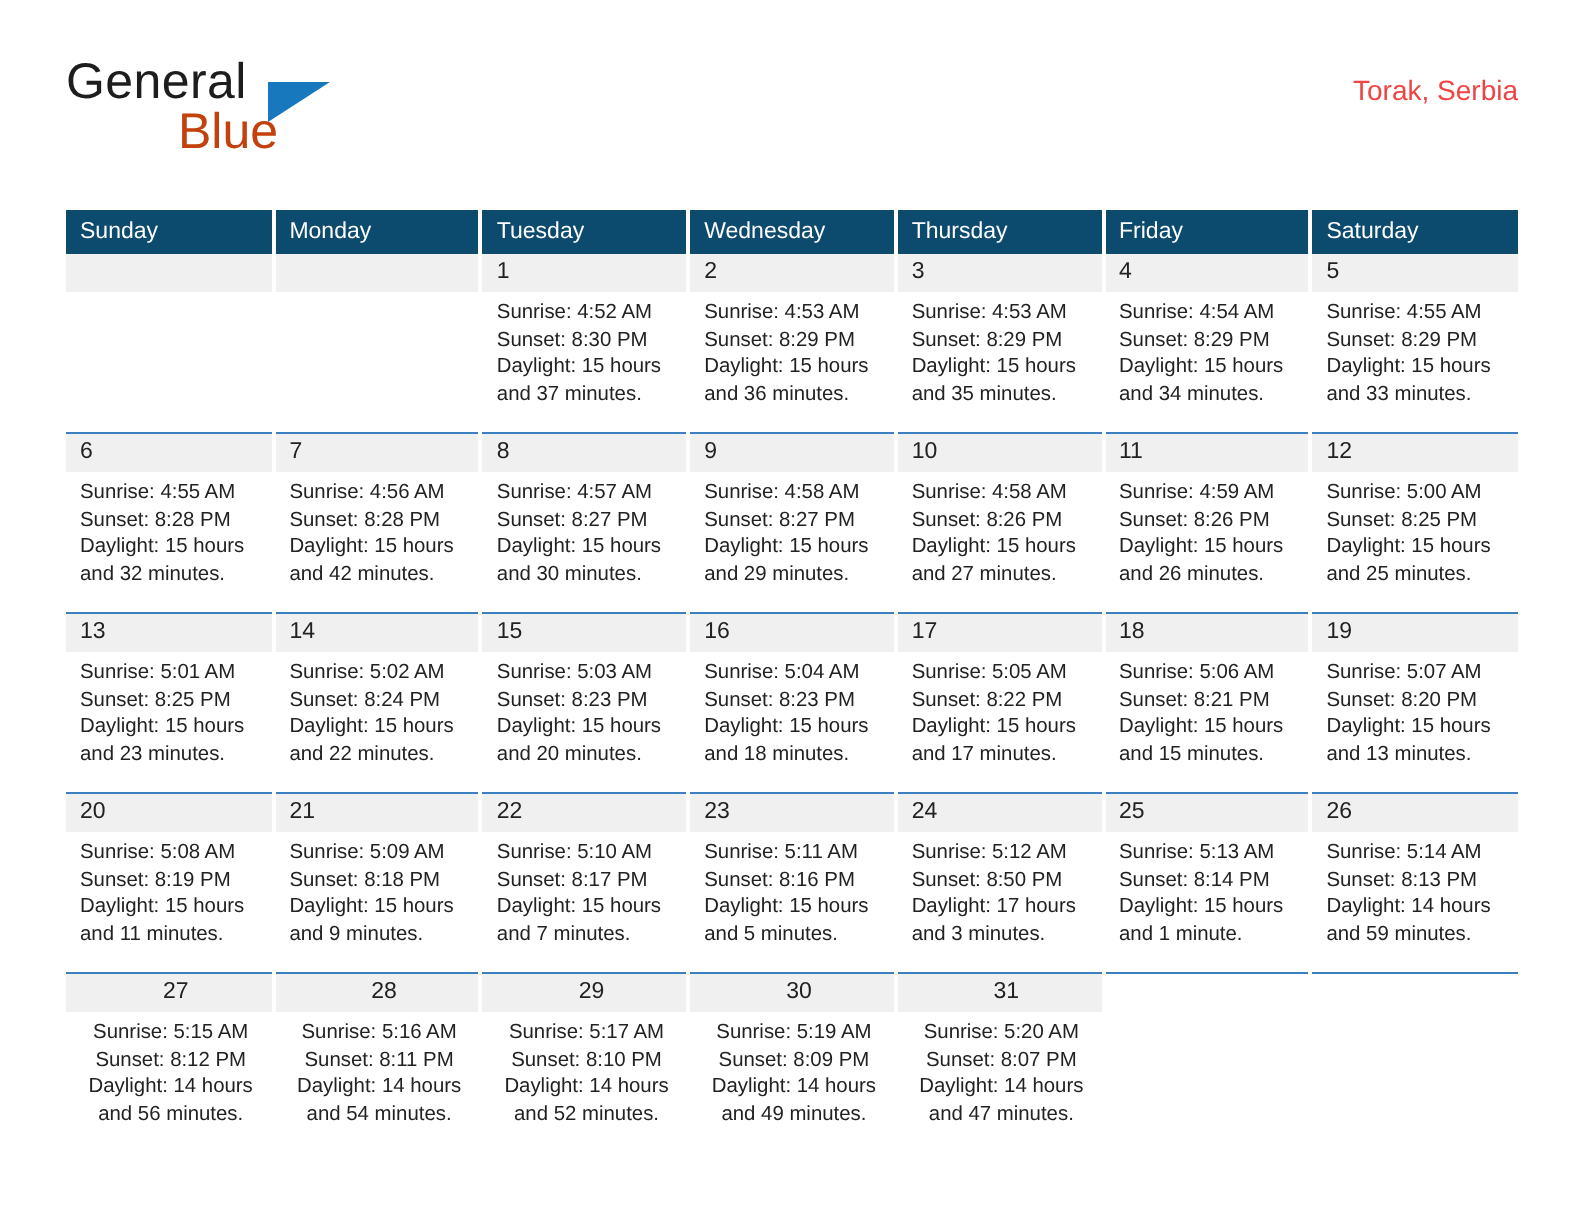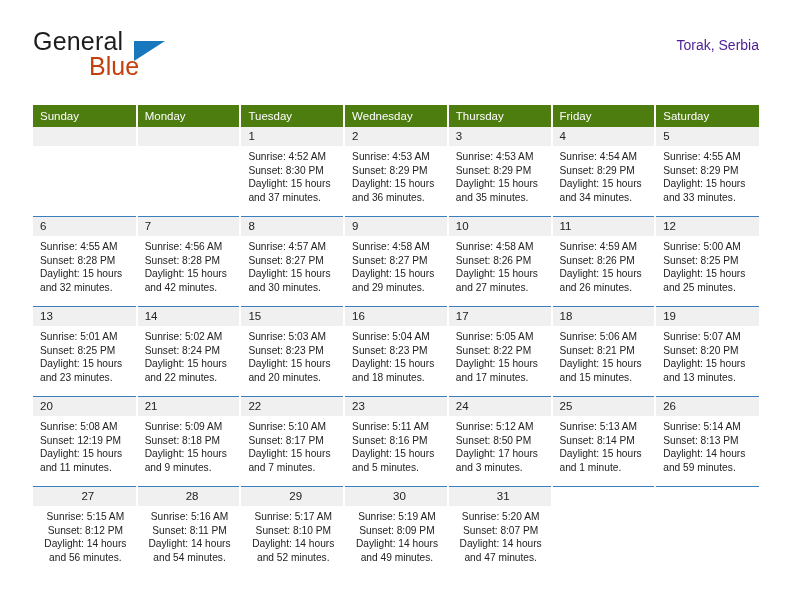--- a/index.html
+++ b/index.html
@@ -70,37 +70,37 @@
     text-align: right;
   }
   .cal-title {
     font-size: 29px;
     color: #1d1d1d;
     line-height: 34px;
     white-space: nowrap;
   }
   .cal-sub {
     font-size: 14px;
-    color: #4c1d95;
+    color: #ef4444;
     line-height: 20px;
     margin-top: 8px;
     white-space: nowrap;
   }
 
   
   .cal {
     position: absolute;
     left: 33px;
     top: 105px;
     width: 726px;
     border-collapse: collapse;
     table-layout: fixed;
   }
   .cal th {
-    background: #4d7c0f;
+    background: #0c4a6e;
     color: #ffffff;
     font-size: 11.5px;
     font-weight: normal;
     text-align: left;
     padding: 5px 0 5px 7px;
     height: 12px;
     border-right: 2px solid #ffffff;
   }
   .cal th:last-child { border-right: none; }
 
@@ -330,21 +330,21 @@
               <div>Sunset: 8:20 PM</div>
               <div class="dl">Daylight: 15 hours and 13 minutes.</div>
             </div>
           </td>
         </tr>
         <tr class="week">
           <td>
             <div class="daynum">20</div>
             <div class="info">
               <div>Sunrise: 5:08 AM</div>
-              <div>Sunset: 12:19 PM</div>
+              <div>Sunset: 8:19 PM</div>
               <div class="dl">Daylight: 15 hours and 11 minutes.</div>
             </div>
           </td>
           <td>
             <div class="daynum">21</div>
             <div class="info">
               <div>Sunrise: 5:09 AM</div>
               <div>Sunset: 8:18 PM</div>
               <div class="dl">Daylight: 15 hours and 9 minutes.</div>
             </div>

